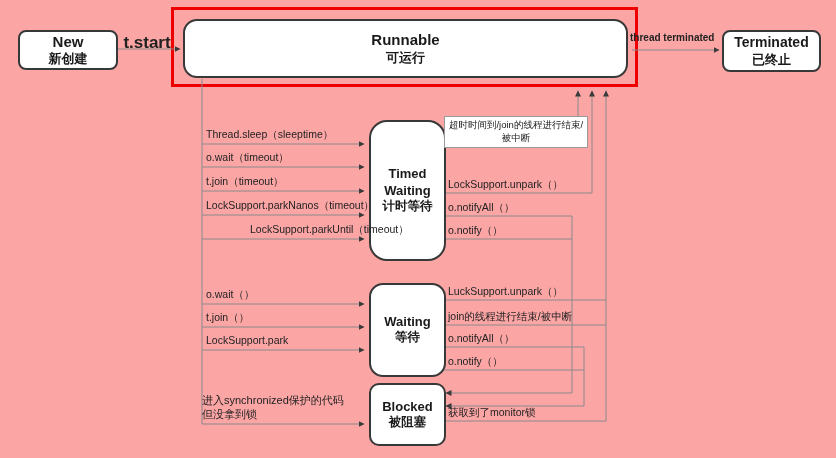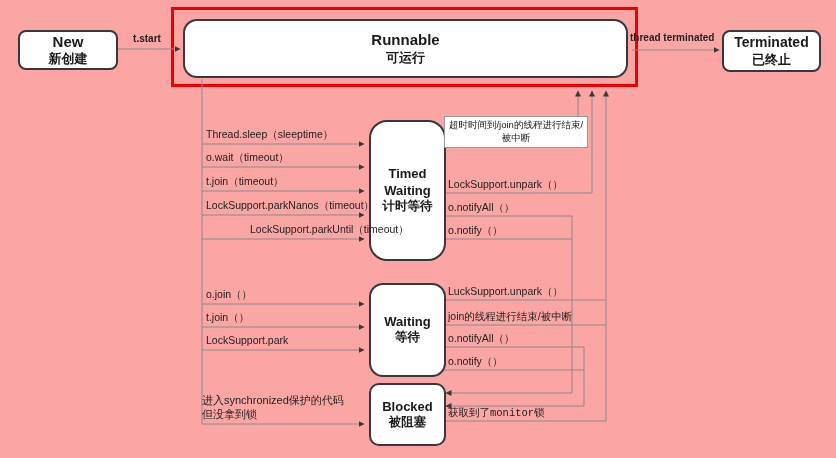--- a/index.html
+++ b/index.html
@@ -18,21 +18,21 @@
     display:flex;flex-direction:column;align-items:center;justify-content:center;
     z-index:3;text-align:center;line-height:1.25;
   }
   .node .en{font-weight:bold;font-size:15px;}
   .node .cn{font-weight:bold;font-size:13px;text-align:right;}
   .node-sm .en{font-size:13px;}
   .node-sm .cn{font-size:12.5px;}
   .lbl{
     position:absolute;z-index:4;font-size:10.5px;white-space:nowrap;color:#222;
   }
-  .lbl-b{font-weight:bold;font-size:10px;}
+  .lbl-b{font-weight:bold;font-size:17px;}
   .lbl-c{text-align:left;white-space:normal;line-height:1.3;font-size:11px;}
   .callout{
     border:1px solid #9a9a9a;background:#ffffff;
     display:flex;flex-direction:column;align-items:center;justify-content:center;
     font-size:9.5px;line-height:1.35;white-space:nowrap;
   }
 </style>
 </head>
 <body>
 
@@ -118,21 +118,21 @@
 
   <div class="lbl lbl-b" style="left:118px;top:33px;width:58px;text-align:center;">t.start</div>
   <div class="lbl lbl-b" style="left:630px;top:32px;font-size:10px;">thread terminated</div>
 
   <div class="lbl" style="left:206px;top:128px;">Thread.sleep（sleeptime）</div>
   <div class="lbl" style="left:206px;top:151px;">o.wait（timeout）</div>
   <div class="lbl" style="left:206px;top:175px;">t.join（timeout）</div>
   <div class="lbl" style="left:206px;top:199px;">LockSupport.parkNanos（timeout）</div>
   <div class="lbl" style="left:206px;top:223px;padding-left:44px;">LockSupport.parkUntil（timeout）</div>
 
-  <div class="lbl" style="left:206px;top:288px;">o.join（）</div>
+  <div class="lbl" style="left:206px;top:288px;">o.wait（）</div>
   <div class="lbl" style="left:206px;top:311px;">t.join（）</div>
   <div class="lbl" style="left:206px;top:334px;">LockSupport.park</div>
 
   <div class="lbl lbl-c" style="left:202px;top:393px;width:162px;">
     <div>进入synchronized保护的代码</div>
     <div>但没拿到锁</div>
   </div>
 
   <div class="callout" style="position:absolute;z-index:4;left:444px;top:116px;width:142px;height:30px;">
     <div>超时时间到/join的线程进行结束/</div>
@@ -140,15 +140,15 @@
   </div>
   <div class="lbl" style="left:448px;top:178px;">LockSupport.unpark（）</div>
   <div class="lbl" style="left:448px;top:201px;">o.notifyAll（）</div>
   <div class="lbl" style="left:448px;top:224px;">o.notify（）</div>
 
   <div class="lbl" style="left:448px;top:285px;">LuckSupport.unpark（）</div>
   <div class="lbl" style="left:448px;top:310px;">join的线程进行结束/被中断</div>
   <div class="lbl" style="left:448px;top:332px;">o.notifyAll（）</div>
   <div class="lbl" style="left:448px;top:355px;">o.notify（）</div>
 
-  <div class="lbl" style="left:448px;top:406px;font-family:Liberation Mono, monospace;">获取到了monitor锁</div>
+  <div class="lbl" style="left:448px;top:406px;">获取到了monitor锁</div>
 
 </div>
 
 </body></html>

